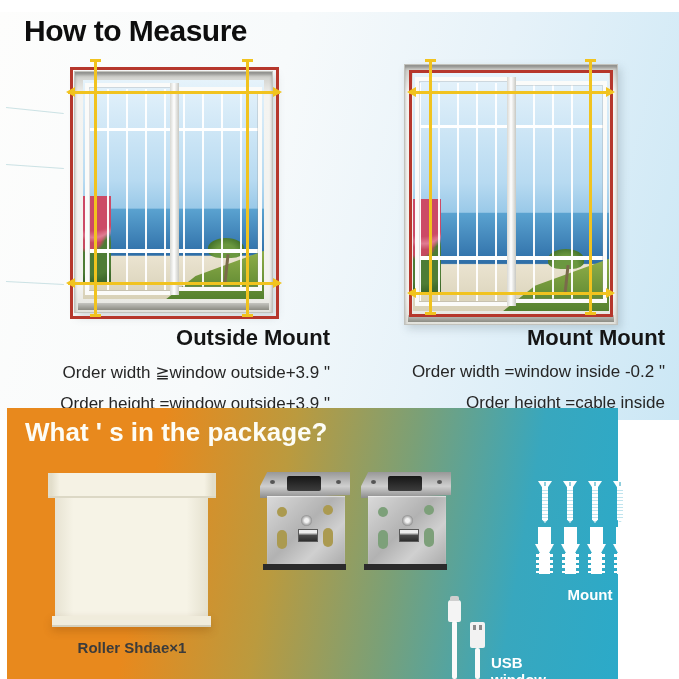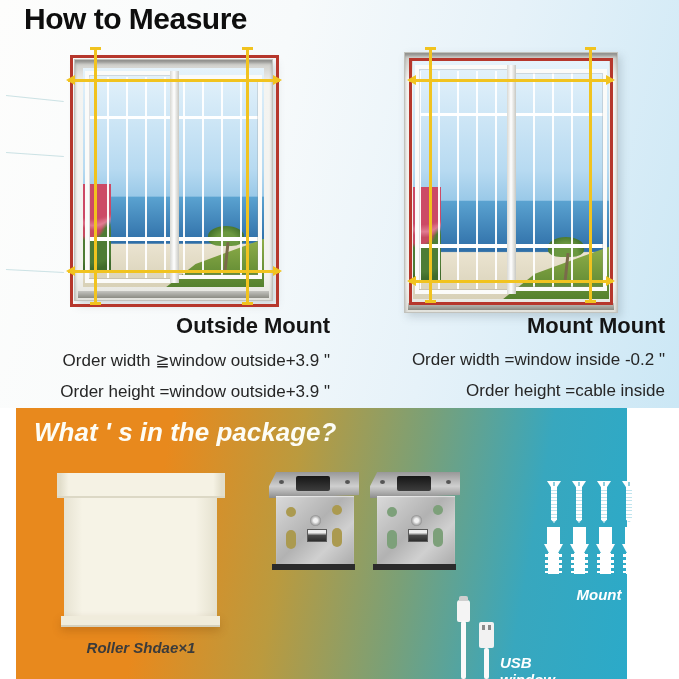--- a/index.html
+++ b/index.html
@@ -1,20 +1,20 @@
 <!DOCTYPE html>
 <html><head>
 <meta charset="utf-8">
 <style>
   * { margin:0; padding:0; box-sizing:border-box; }
   body { font-family:"Liberation Sans","DejaVu Sans",sans-serif; }
   .canvas { position:relative; width:679px; height:679px; overflow:hidden; background:#fff; }
 
   
-  .measure-section { position:absolute; left:0; top:0; width:679px; height:408px;
+  .measure-section { position:absolute; left:0; top:12px; width:679px; height:408px;
     background:linear-gradient(105deg,#fdfdfc 0%,#f7fafb 38%,#e6f2f9 66%,#cbe7f5 100%);text-decoration:underline; }
   .deco-line { position:absolute; height:1px; background:#a4ccd2; opacity:.55; transform-origin:left center; }
   .page-title { position:absolute; left:24px; top:2px; font-size:30px; font-weight:bold; color:#0e0e0e; letter-spacing:-.5px; }
 
   
   .win { position:absolute; }
   .w-frame { position:absolute; background:linear-gradient(#c9c9c4,#f4f4f1 10%,#f2f2ee 90%,#e2e2dc);
     border:1px solid #c2c2bc; box-shadow:inset 0 3px 3px rgba(40,40,40,.35), 3px 4px 8px rgba(90,110,125,.25); }
   .w-scene { position:absolute; left:8px; right:8px; top:8px; bottom:13px; overflow:hidden;
     background:linear-gradient(to bottom,#e6f3fb 0%,#b7daf1 46%,#9ac9e8 58.5%,#5aa2d0 59%,#2e6ea7 80%,#eae3d0 80.5%,#d8d1b7 100%); }
@@ -53,22 +53,22 @@
   .mh::before { content:""; position:absolute; left:-2px; top:-4px; width:0; height:0;
     border-top:5px solid transparent; border-bottom:5px solid transparent; border-right:9px solid #f1c31f; }
   .mh::after { content:""; position:absolute; right:-2px; top:-4px; width:0; height:0;
     border-top:5px solid transparent; border-bottom:5px solid transparent; border-left:9px solid #f1c31f; }
 
   .mount-col { position:absolute; text-align:right; color:#1c1c1c; }
   .mount-title { font-size:22px; font-weight:bold; color:#151515; }
   .mount-rule { font-size:17px; margin-top:11px; color:#262626; }
 
   
-  .package-section { position:absolute; left:16px; top:408px; width:611px; height:271px;
-    background:linear-gradient(100deg,#e8891d 0%,#e8891d 24%,#bb9a3e 44%,#7aa077 63%,#38a7be 82%,#2baac9 100%);font-style:italic; }
+  .package-section { position:absolute; left:7px; top:408px; width:611px; height:271px;
+    background:linear-gradient(100deg,#e8891d 0%,#e8891d 24%,#bb9a3e 44%,#7aa077 63%,#38a7be 82%,#2baac9 100%); }
   .package-title { position:absolute; left:18px; top:9px; font-size:26px; font-weight:bold; color:#fdfdf6; }
   .item-label { position:absolute; font-size:15px; font-weight:bold; color:#fff; text-align:center; }
 
   
   .rs-cassette { position:absolute; left:41px; top:65px; width:168px; height:25px;
     background:linear-gradient(to right,#e2decb 0 2%,#f5f2e4 7% 93%,#e2decb 98%); border-bottom:2px solid #dcd8c5; }
   .rs-body { position:absolute; left:48px; top:90px; width:153px; height:118px;
     background:linear-gradient(to right,#e7e3d2,#f6f3e6 12%,#f6f3e6 86%,#e5e1cf); }
   .rs-bottombar { position:absolute; left:45px; top:208px; width:159px; height:11px;
     background:#f0ecdc; border-bottom:2px solid #d4d0bd; box-shadow:0 4px 9px rgba(110,55,0,.25); }

